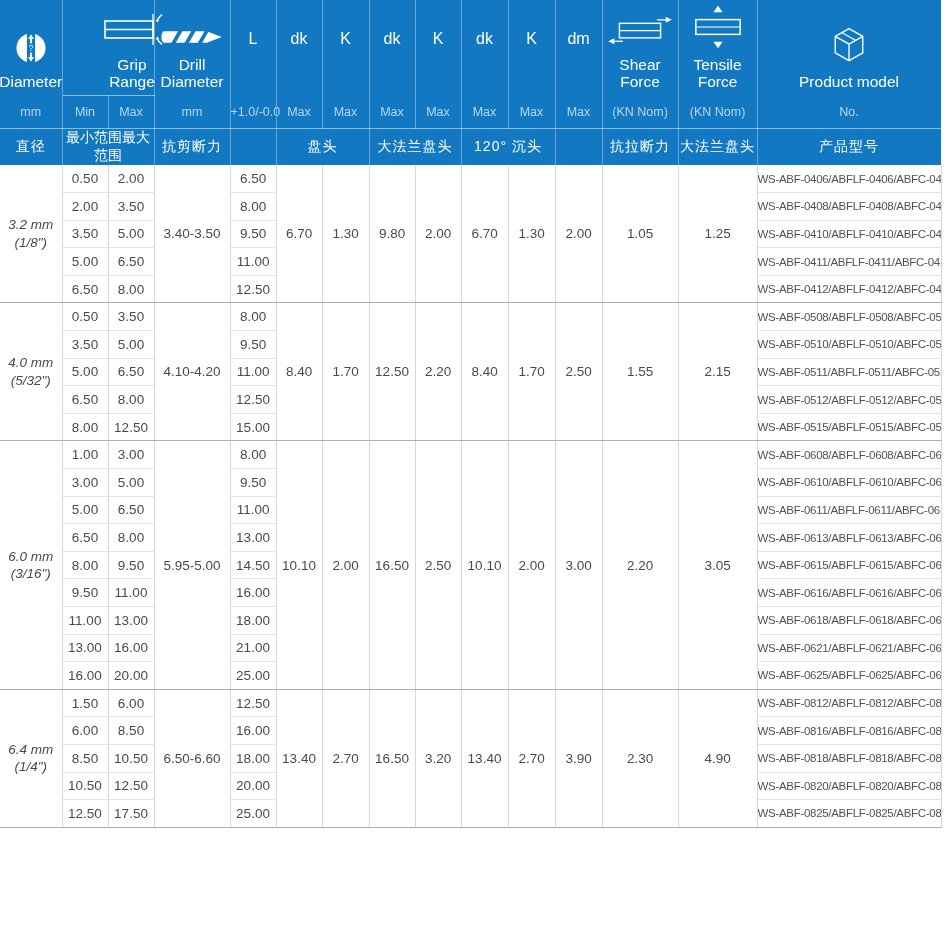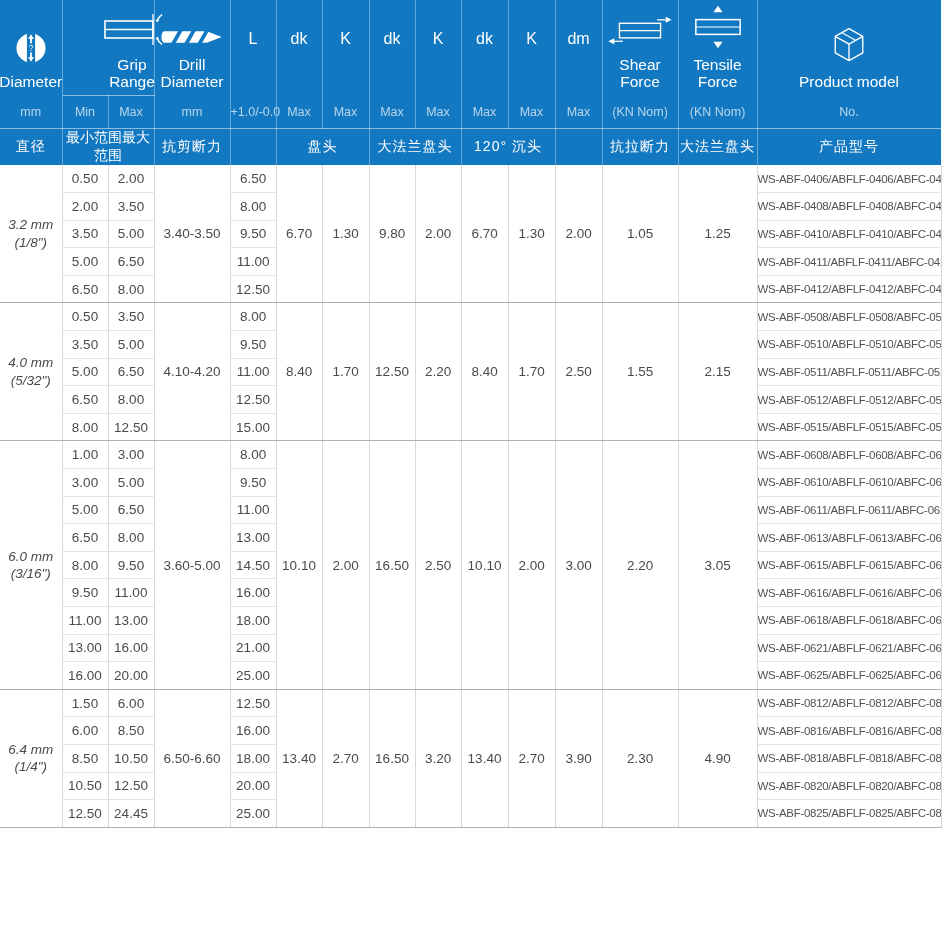--- a/index.html
+++ b/index.html
@@ -301,21 +301,21 @@
         </tr>
       </tbody>
       <tbody>
         <tr>
           <td class="spancell dia" rowspan="9">
             <div>6.0 mm</div>
             <div>(3/16")</div>
           </td>
           <td class="rowcell">1.00</td>
           <td class="rowcell">3.00</td>
-          <td class="spancell" rowspan="9">3.60-5.00</td>
+          <td class="spancell" rowspan="9">5.95-5.00</td>
           <td class="rowcell">8.00</td>
           <td class="spancell" rowspan="9">10.10</td>
           <td class="spancell" rowspan="9">2.00</td>
           <td class="spancell" rowspan="9">16.50</td>
           <td class="spancell" rowspan="9">2.50</td>
           <td class="spancell" rowspan="9">10.10</td>
           <td class="spancell" rowspan="9">2.00</td>
           <td class="spancell" rowspan="9">3.00</td>
           <td class="spancell" rowspan="9">2.20</td>
           <td class="spancell" rowspan="9">3.05</td>
@@ -404,19 +404,19 @@
           <td class="rowcell model">WS-ABF-0818/ABFLF-0818/ABFC-0818</td>
         </tr>
         <tr>
           <td class="rowcell">10.50</td>
           <td class="rowcell">12.50</td>
           <td class="rowcell">20.00</td>
           <td class="rowcell model">WS-ABF-0820/ABFLF-0820/ABFC-0820</td>
         </tr>
         <tr>
           <td class="rowcell">12.50</td>
-          <td class="rowcell">24.45</td>
+          <td class="rowcell">17.50</td>
           <td class="rowcell">25.00</td>
           <td class="rowcell model">WS-ABF-0825/ABFLF-0825/ABFC-0825</td>
         </tr>
       </tbody>
     </table>
 </div>
 
 </body></html>

